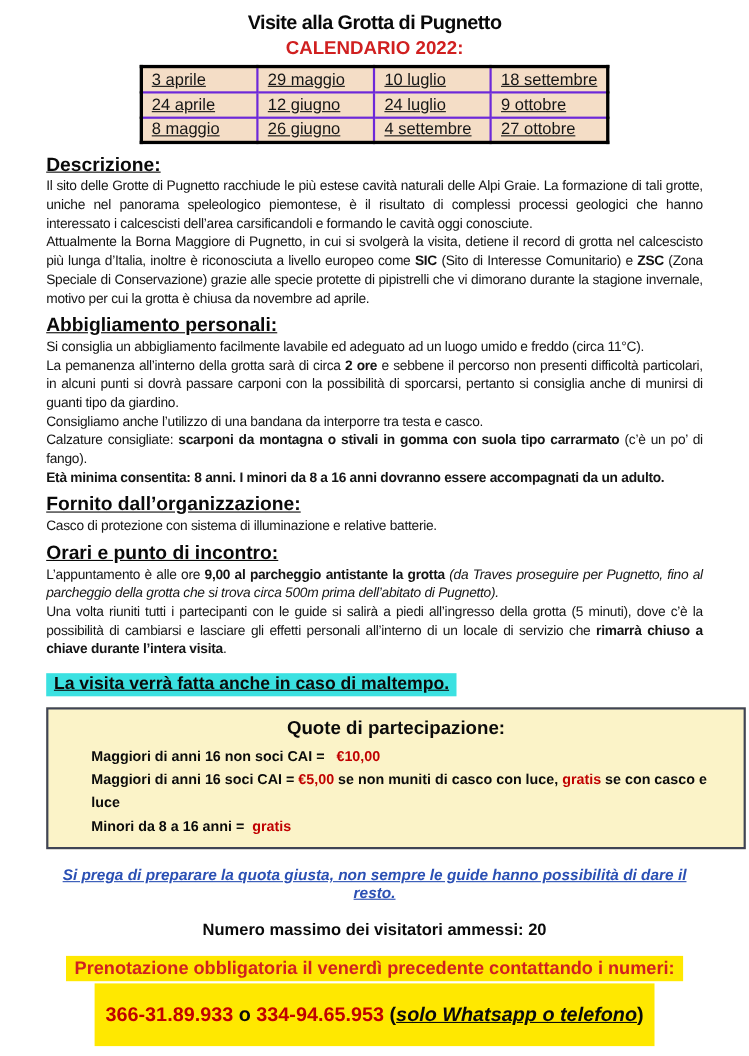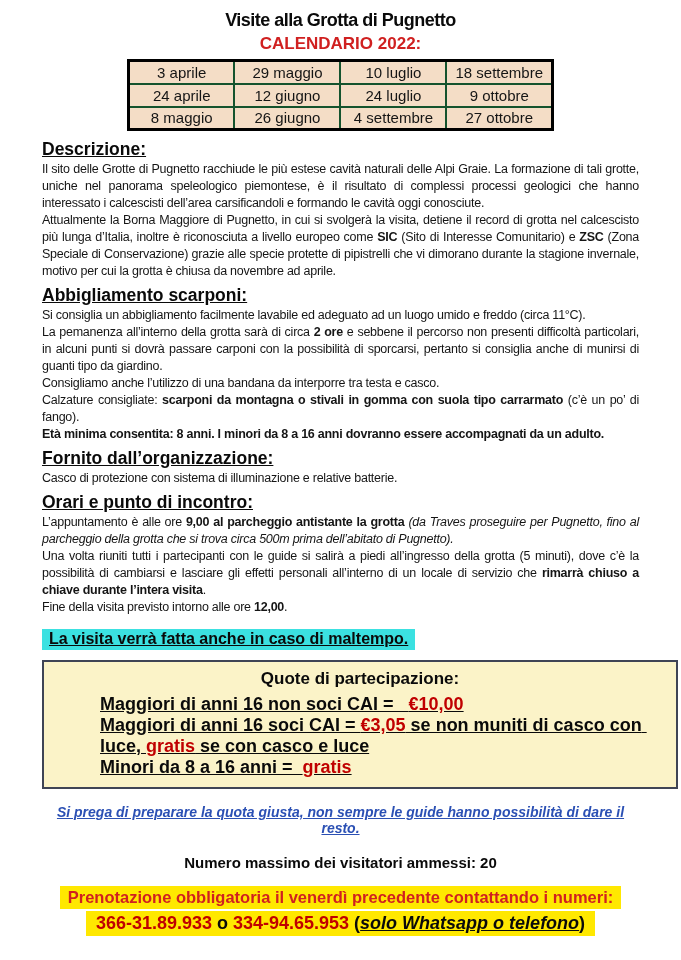--- a/index.html
+++ b/index.html
@@ -24,22 +24,22 @@
     font-weight:bold;color:#0a0a0a;
   }
   .cal-heading{
     text-align:center;font-size:17px;font-weight:bold;color:var(--accent-red,#d02020);
     margin-top:3px;
   }
   .cal-table{
     margin:5px auto 8px;border-collapse:collapse;border:3px solid #000;
   }
   .cal-table td{
-    border:2px solid #14532d;background:var(--table-cell-bg,#f4ddc6);
-    font-size:15px;text-align:center;padding:1px 8px;height:23px;min-width:106px;
+    border:2px solid #6d28d9;background:var(--table-cell-bg,#f4ddc6);
+    font-size:15px;text-align:left;padding:1px 8px;height:23px;min-width:106px;text-decoration:underline;
   }
   .sec-h{
     font-size:17.5px;font-weight:bold;text-decoration:underline;
     margin:5px 0 1px;color:#0a0a0a;
   }
   .para{
     font-size:12.5px;line-height:17px;letter-spacing:-0.25px;
     text-align:justify;margin:0;
   }
   .b{font-weight:bold;}
@@ -54,38 +54,38 @@
   }
   .quote-box{
     margin:8px auto 0;width:636px;
     background:var(--quote-box-bg,#fbf3c8);
     border:2px solid var(--quote-box-border,#3f4455);
     padding:7px 12px 9px;
   }
   .quote-heading{text-align:center;font-weight:bold;font-size:17px;color:#0a0a0a;}
   .quote-lines{margin-top:5px;}
   .quote-line{
-    font-size:18px;line-height:21px;font-weight:bold;margin:0 0 0 44px;
-    white-space:pre-wrap;color:#0a0a0a;text-decoration:underline;
+    font-size:13px;line-height:21px;font-weight:bold;margin:0 0 0 27px;
+    white-space:pre-wrap;color:#0a0a0a;
   }
   .blue-note{
     margin-top:15px;text-align:center;font-size:14px;font-weight:bold;
     font-style:italic;text-decoration:underline;color:var(--blue-note,#2b50b4);
   }
   .max-visitors{margin-top:18px;text-align:center;font-size:15px;font-weight:bold;color:#0a0a0a;}
   .booking{margin-top:15px;text-align:center;}
   .bk1{
     display:inline-block;background:var(--yellow-highlight,#ffe800);
     color:var(--accent-red,#d02020);font-size:16.5px;font-weight:bold;
     padding:2px 8px;
   }
   .bk2{
     display:inline-block;background:var(--yellow-highlight,#ffe800);
     font-size:18px;font-weight:bold;color:#0a0a0a;
-    padding:2px 10px;margin-top:2px;
+    padding:18px 10px;margin-top:2px;
   }
 </style>
 </head>
 <body>
 
 <div class="page">
 
   <h1>Visite alla Grotta di Pugnetto</h1>
 
   <div class="cal-heading">CALENDARIO 2022:</div>
@@ -115,21 +115,21 @@
 
   <section>
     <h2 class="sec-h">Descrizione:</h2>
     <div>
         <p class="para"><span>Il sito delle Grotte di Pugnetto racchiude le più estese cavità naturali delle Alpi Graie. La formazione di tali grotte, uniche nel panorama speleologico piemontese, è il risultato di complessi processi geologici che hanno interessato i calcescisti dell’area carsificandoli e formando le cavità oggi conosciute.</span></p>
         <p class="para"><span>Attualmente la Borna Maggiore di Pugnetto, in cui si svolgerà la visita, detiene il record di grotta nel calcescisto più lunga d’Italia, inoltre è riconosciuta a livello europeo come </span><span class="b">SIC</span><span> (Sito di Interesse Comunitario) e </span><span class="b">ZSC</span><span> (Zona Speciale di Conservazione) grazie alle specie protette di pipistrelli che vi dimorano durante la stagione invernale, motivo per cui la grotta è chiusa da novembre ad aprile.</span></p>
       </div>
   </section>
 
   <section>
-    <h2 class="sec-h">Abbigliamento scarponi:</h2>
+    <h2 class="sec-h">Abbigliamento personali:</h2>
     <div>
         <p class="para"><span>Si consiglia un abbigliamento facilmente lavabile ed adeguato ad un luogo umido e freddo (circa 11°C).</span></p>
         <p class="para"><span>La pemanenza all’interno della grotta sarà di circa </span><span class="b">2 ore</span><span> e sebbene il percorso non presenti difficoltà particolari, in alcuni punti si dovrà passare carponi con la possibilità di sporcarsi, pertanto si consiglia anche di munirsi di guanti tipo da giardino.</span></p>
         <p class="para"><span>Consigliamo anche l’utilizzo di una bandana da interporre tra testa e casco.</span></p>
         <p class="para"><span>Calzature consigliate: </span><span class="b">scarponi da montagna o stivali in gomma con suola tipo carrarmato</span><span> (c’è un po’ di fango).</span></p>
         <p class="para"><span class="b">Età minima consentita: 8 anni. I minori da 8 a 16 anni dovranno essere accompagnati da un adulto.</span></p>
       </div>
   </section>
 
   <section>
@@ -137,33 +137,32 @@
     <div>
         <p class="para"><span>Casco di protezione con sistema di illuminazione e relative batterie.</span></p>
       </div>
   </section>
 
   <section>
     <h2 class="sec-h">Orari e punto di incontro:</h2>
     <div>
         <p class="para"><span>L’appuntamento è alle ore </span><span class="b">9,00 al parcheggio antistante la grotta</span><span> </span><span class="i">(da Traves proseguire per Pugnetto, fino al parcheggio della grotta che si trova circa 500m prima dell’abitato di Pugnetto).</span></p>
         <p class="para"><span>Una volta riuniti tutti i partecipanti con le guide si salirà a piedi all’ingresso della grotta (5 minuti), dove c’è la possibilità di cambiarsi e lasciare gli effetti personali all’interno di un locale di servizio che </span><span class="b">rimarrà chiuso a chiave durante l’intera visita</span><span>.</span></p>
-        <p class="para"><span>Fine della visita previsto intorno alle ore </span><span class="b">12,00</span><span>.</span></p>
       </div>
   </section>
 
   <div class="maltempo-wrap">
     <span class="maltempo">La visita verrà fatta anche in caso di maltempo.</span>
   </div>
 
   <div class="quote-box">
     <div class="quote-heading">Quote di partecipazione:</div>
     <div class="quote-lines">
         <p class="quote-line"><span>Maggiori di anni 16 non soci CAI =   </span><span class="red">€10,00</span></p>
-        <p class="quote-line"><span>Maggiori di anni 16 soci CAI = </span><span class="red">€3,05</span><span> se non muniti di casco con luce, </span><span class="red">gratis</span><span> se con casco e luce</span></p>
+        <p class="quote-line"><span>Maggiori di anni 16 soci CAI = </span><span class="red">€5,00</span><span> se non muniti di casco con luce, </span><span class="red">gratis</span><span> se con casco e luce</span></p>
         <p class="quote-line"><span>Minori da 8 a 16 anni =  </span><span class="red">gratis</span></p>
       </div>
   </div>
 
   <div class="blue-note">Si prega di preparare la quota giusta, non sempre le guide hanno possibilità di dare il resto.</div>
 
   <div class="max-visitors">Numero massimo dei visitatori ammessi: 20</div>
 
   <div class="booking">
     <div>

